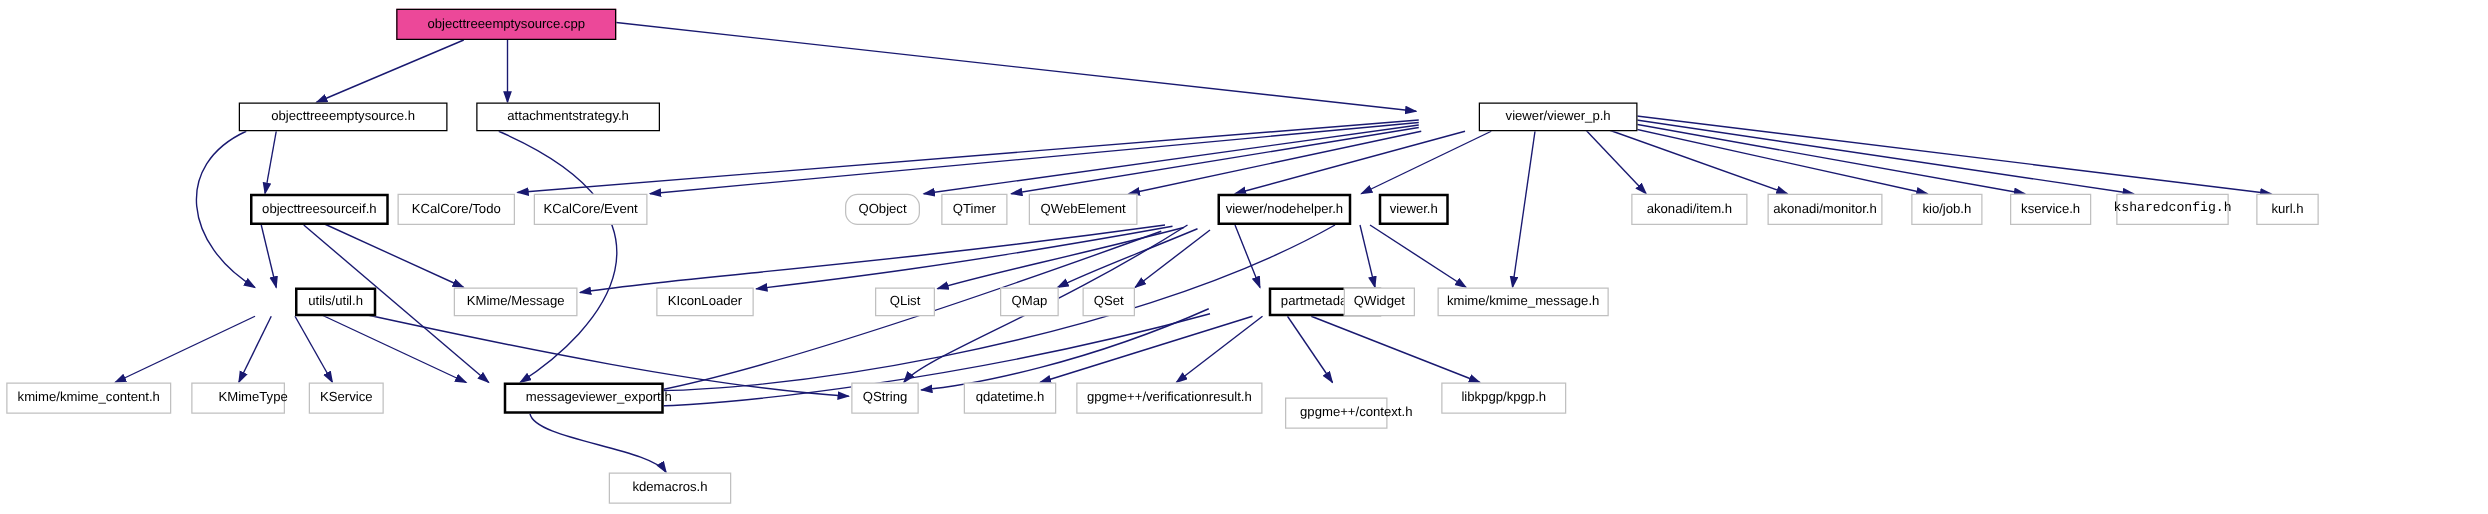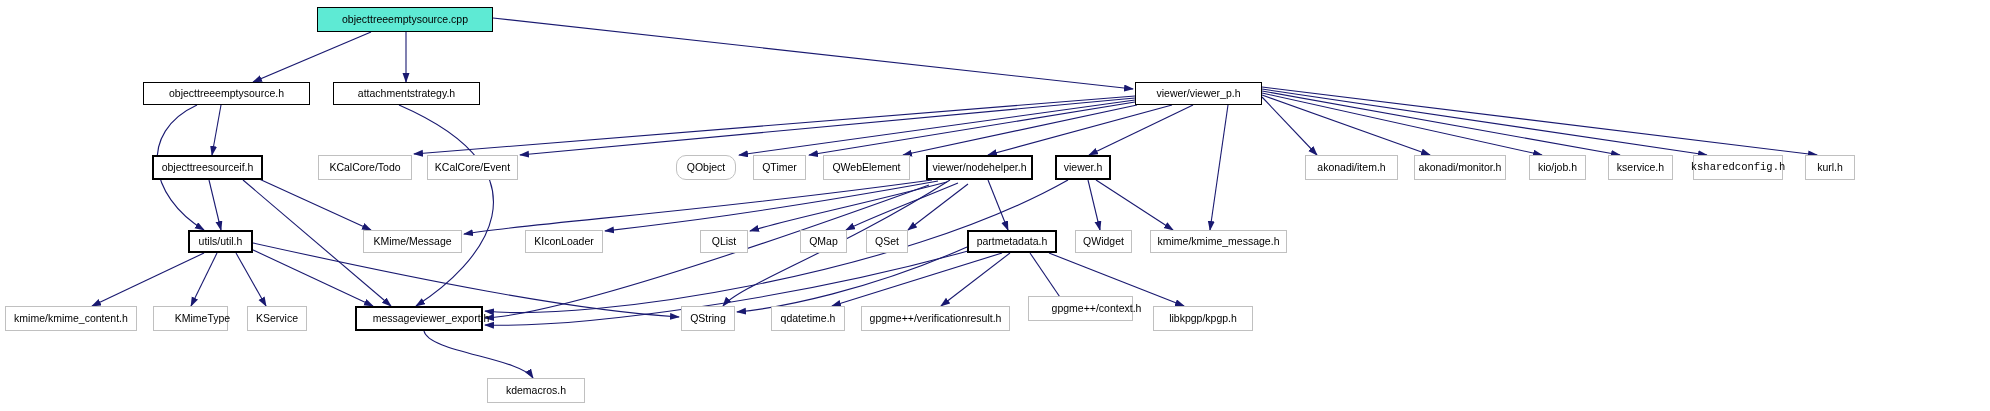--- a/index.html
+++ b/index.html
@@ -6,22 +6,22 @@
   #graph{position:relative;width:1990px;height:411px;background:#ffffff;overflow:hidden;
          font-family:"Liberation Sans","DejaVu Sans",sans-serif;}
   #edges{position:absolute;left:0;top:0;width:1990px;height:411px;}
   #nodes{position:absolute;left:0;top:0;width:1990px;height:411px;}
   .node{position:absolute;display:flex;align-items:center;justify-content:center;
         font-size:10.5px;color:#000;background:#fff;white-space:nowrap;box-sizing:border-box;
         line-height:1;}
   .node.external{border:1px solid #c0c0c0;}
   .node.internal{border:1px solid #000;}
   .node.internal-bold{border:2px solid #000;}
-  .node.current{border:1px solid #000;background:#5eead4;}
-  .node.internal,.node.internal-bold{cursor:pointer;}
+  .node.current{border:1px solid #000;background:#ec4899;}
+  .node.internal,.node.internal-bold{cursor:pointer;margin-left:48px;}
 </style>
 </head>
 <body>
 
 <div id="graph">
   <svg id="edges" viewBox="0 0 1990 411" xmlns="http://www.w3.org/2000/svg">
     <defs>
       <marker id="arrow" markerWidth="10" markerHeight="8" refX="9" refY="3.5" orient="auto" markerUnits="userSpaceOnUse">
         <path d="M0,0 L10,3.5 L0,7 z" fill="#191970"></path>
       </marker>
@@ -103,17 +103,17 @@
       <div class="node internal-bold" style="left: 967px; top: 230px; width: 90px; height: 23px;">partmetadata.h</div>
       <div class="node external" style="left: 1075px; top: 230px; width: 57px; height: 23px;">QWidget</div>
       <div class="node external" style="left: 1150px; top: 230px; width: 137px; height: 23px;">kmime/kmime_message.h</div>
       <div class="node external" style="left: 5px; top: 306px; width: 132px; height: 25px;">kmime/kmime_content.h</div>
       <div class="node external" style="left: 153px; top: 306px; width: 75px; height: 25px; padding-left: 24px;">KMimeType</div>
       <div class="node external" style="left: 247px; top: 306px; width: 60px; height: 25px;">KService</div>
       <div class="node internal-bold" style="left: 355px; top: 306px; width: 128px; height: 25px; padding-left: 24px;">messageviewer_export.h</div>
       <div class="node external" style="left: 681px; top: 306px; width: 54px; height: 25px;">QString</div>
       <div class="node external" style="left: 771px; top: 306px; width: 74px; height: 25px;">qdatetime.h</div>
       <div class="node external" style="left: 861px; top: 306px; width: 149px; height: 25px;">gpgme++/verificationresult.h</div>
-      <div class="node external" style="left: 1028px; top: 296px; width: 105px; height: 25px; padding-left: 32px;">gpgme++/context.h</div>
+      <div class="node external" style="left: 1028px; top: 318px; width: 82px; height: 25px; padding-left: 32px;">gpgme++/context.h</div>
       <div class="node external" style="left: 1153px; top: 306px; width: 100px; height: 25px;">libkpgp/kpgp.h</div>
       <div class="node external" style="left: 487px; top: 378px; width: 98px; height: 25px;">kdemacros.h</div>
     </div>
 </div>
 
 </body></html>

